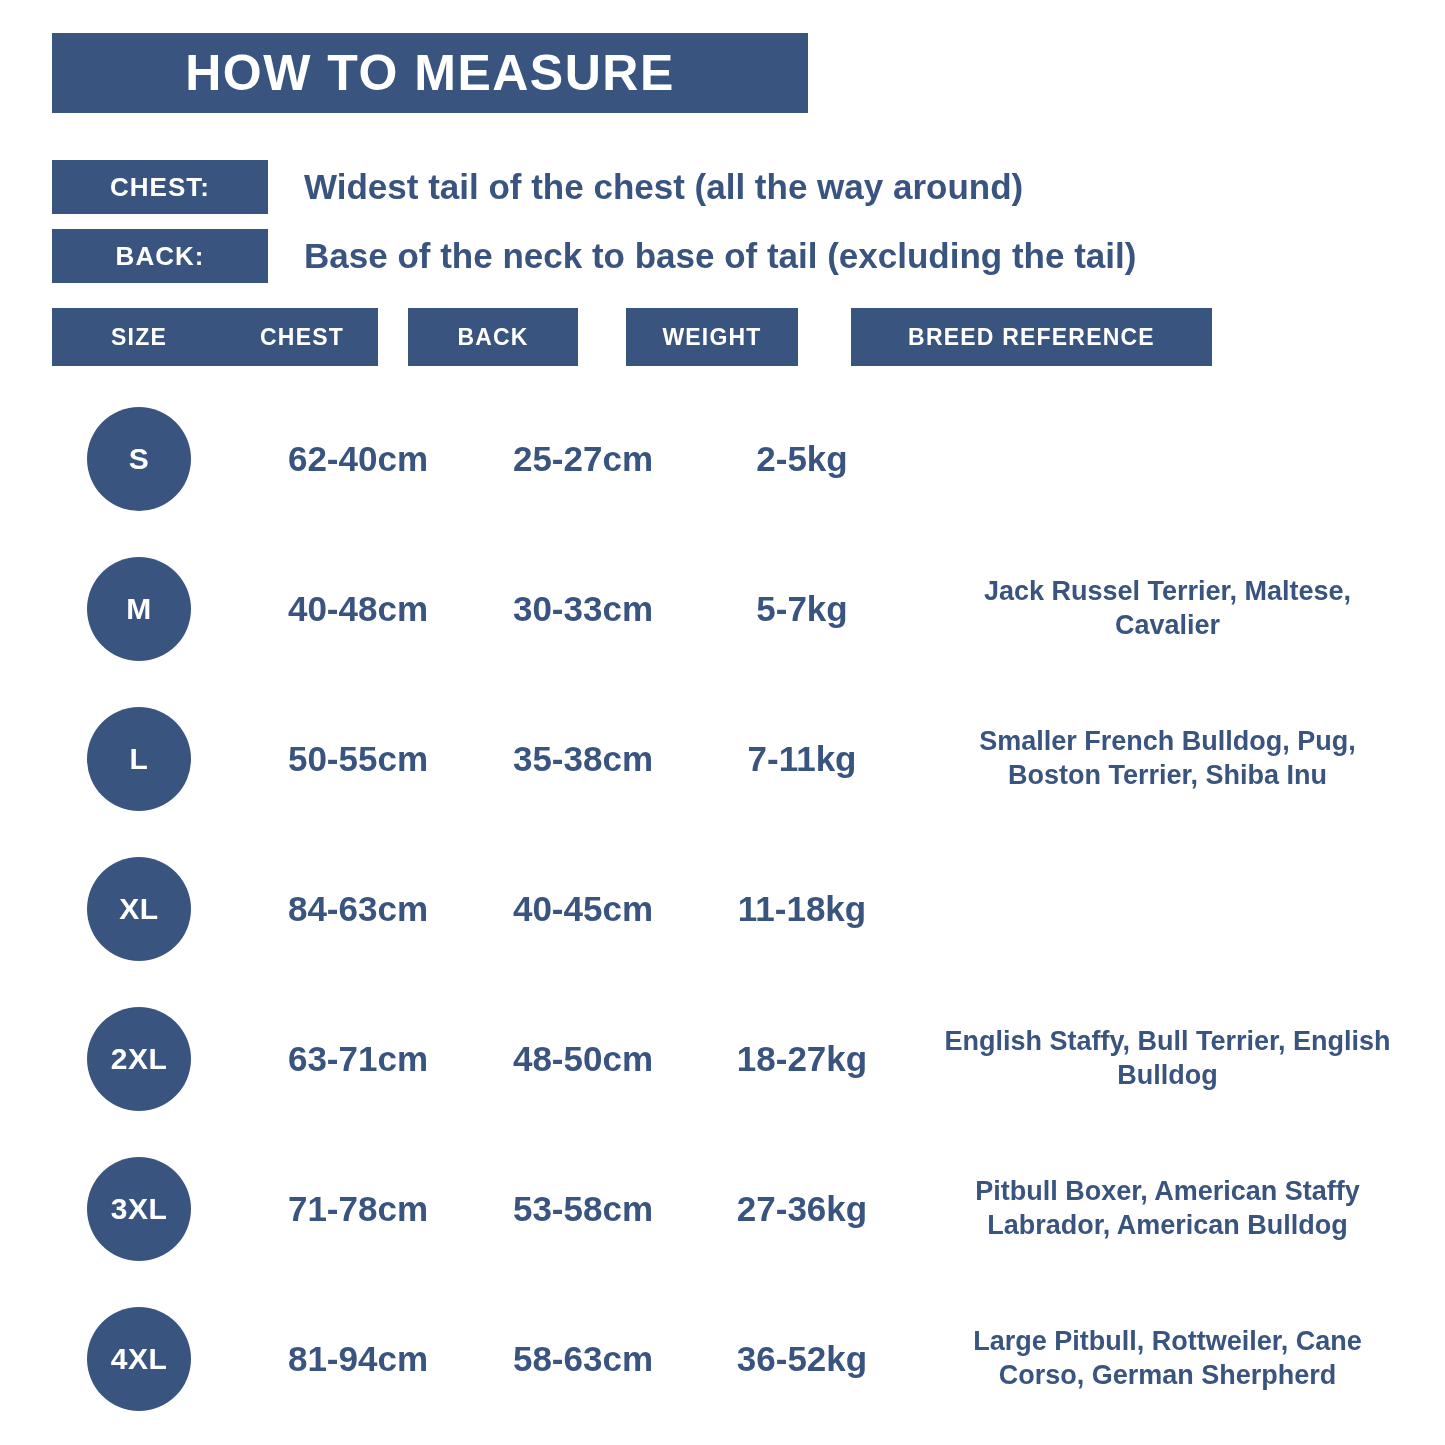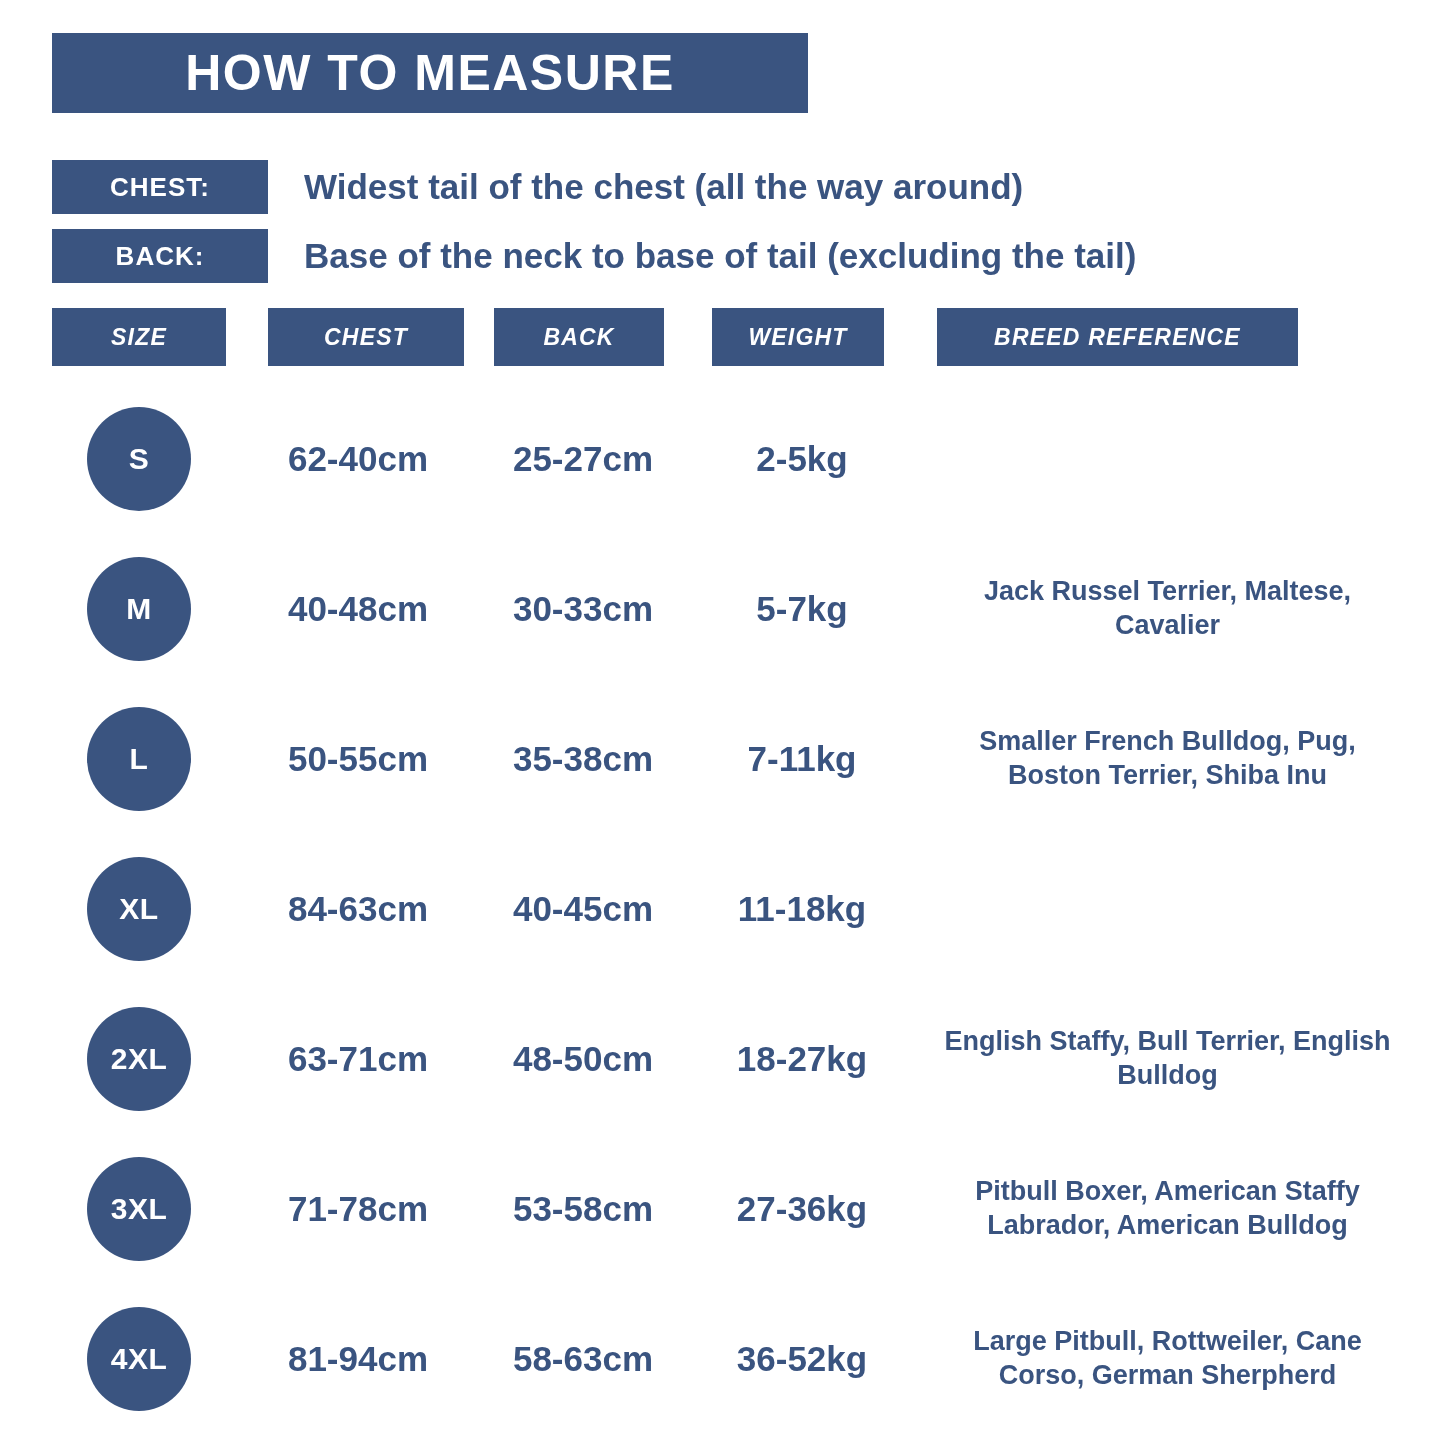--- a/index.html
+++ b/index.html
@@ -93,24 +93,23 @@
     background: #3a5480;
     color: #ffffff;
     font-size: 23px;
     font-weight: bold;
     letter-spacing: 1.2px;
     display: flex;
     align-items: center;
     justify-content: center;
     height: 58px;
     box-sizing: border-box;
-    font-style: italic;
   }
   .th-size   { width: 174px; }
-  .th-chest  { width: 196px; margin-left: 42px; }
+  .th-chest  { width: 152px; }
   .th-back   { width: 170px; margin-left: 30px; }
   .th-weight { width: 172px; margin-left: 48px; }
   .th-breed  { width: 361px; margin-left: 53px; text-align: right; }
 
   .tbody { margin-top: 18px; }
   .row {
     display: flex;
     align-items: center;
     height: 150px;
   }

